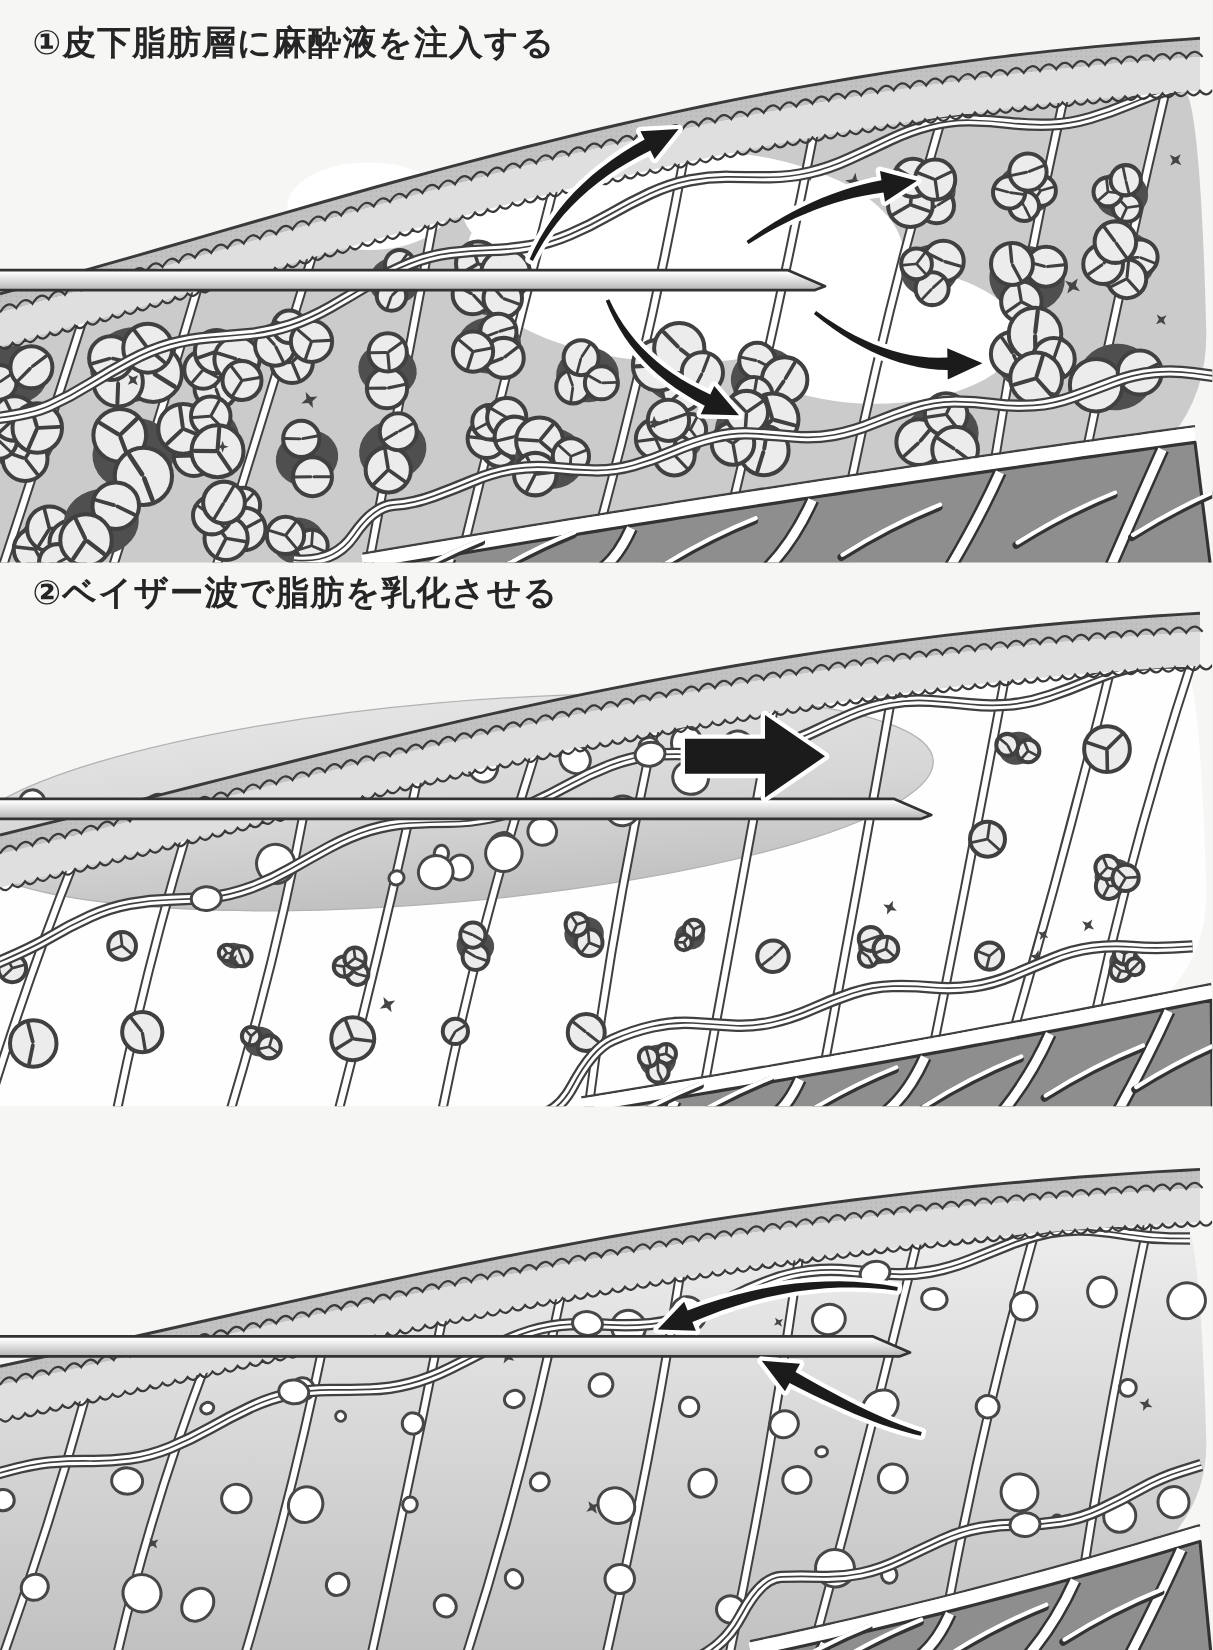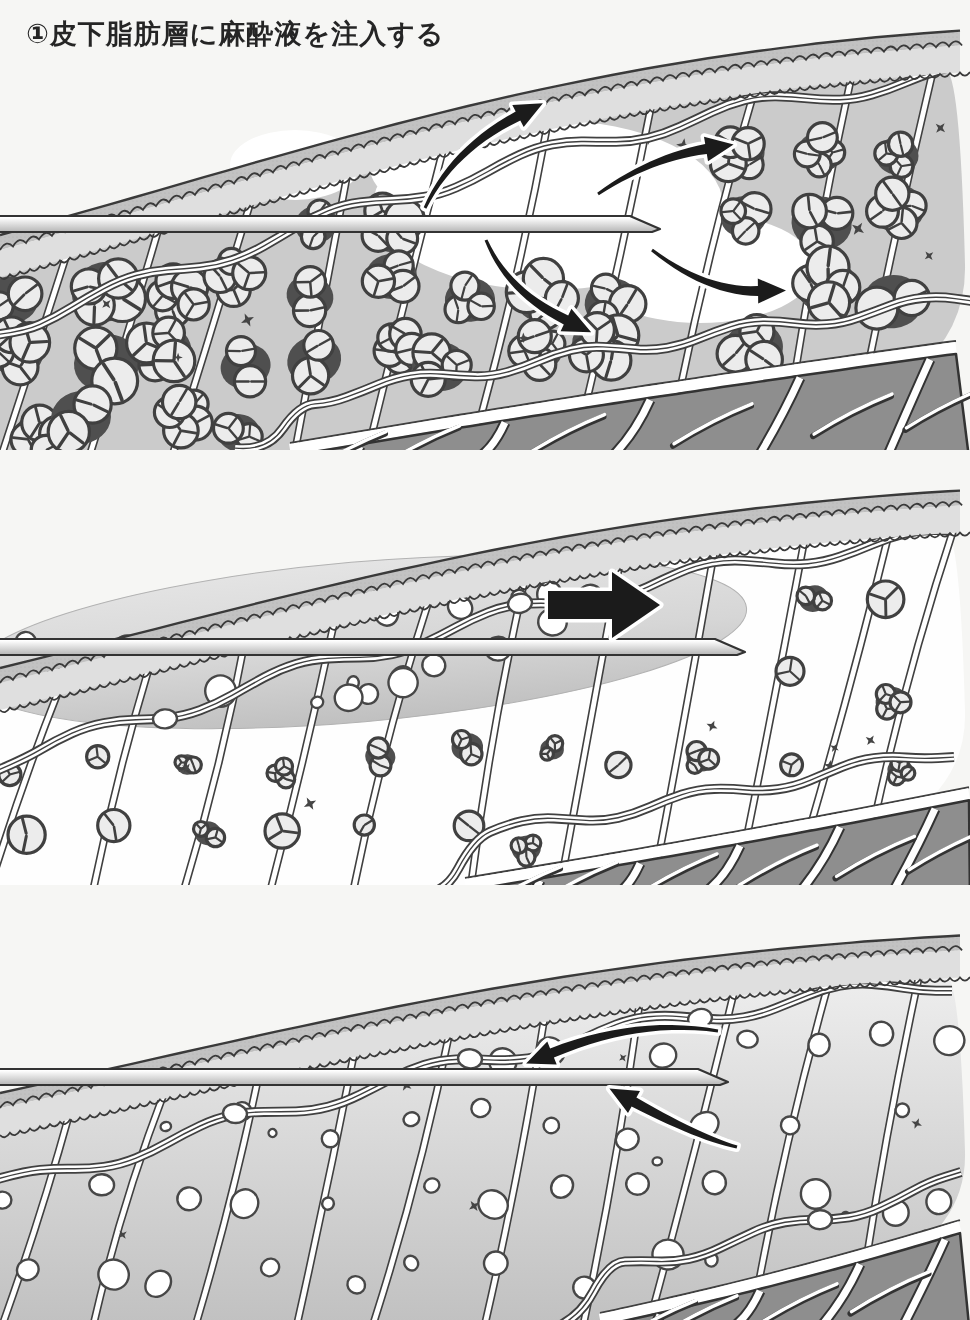--- a/index.html
+++ b/index.html
@@ -367,20 +367,21 @@
         <g>
           <path d="M426.3,208.7L430.6,200.7L435.2,193.0L440.2,185.5L445.6,178.4L451.3,171.4L457.5,164.8L464.0,158.4L470.9,152.2L478.1,146.3L485.8,140.6L493.8,135.2L502.2,130.1L511.0,125.2L520.3,120.4L523.7,127.1L542.9,103.2L512.3,104.9L515.7,111.6L506.5,116.8L497.6,122.3L489.2,128.1L481.2,134.1L473.5,140.4L466.3,146.9L459.5,153.6L453.1,160.6L447.2,167.8L441.6,175.3L436.5,182.9L431.8,190.8L427.5,199.0L423.7,207.3Z" fill="#1b1b1b" stroke="#ffffff" stroke-width="7" paint-order="stroke fill" stroke-linejoin="round"></path>
           <path d="M598.8,195.2L606.4,190.5L614.0,186.0L621.6,181.8L629.2,177.9L636.8,174.2L644.5,170.9L652.2,167.8L659.9,165.0L667.7,162.4L675.4,160.2L683.2,158.2L691.0,156.5L698.9,155.1L706.8,153.9L708.0,161.3L733.6,144.6L704.0,136.7L705.2,144.1L697.2,145.7L689.1,147.7L681.2,150.0L673.2,152.5L665.4,155.3L657.5,158.4L649.8,161.7L642.1,165.4L634.5,169.2L626.9,173.4L619.4,177.8L611.9,182.5L604.5,187.5L597.2,192.8Z" fill="#1b1b1b" stroke="#ffffff" stroke-width="7" paint-order="stroke fill" stroke-linejoin="round"></path>
           <path d="M484.6,240.6L487.8,248.1L491.3,255.4L495.2,262.4L499.5,269.3L504.2,275.9L509.3,282.2L514.8,288.4L520.6,294.3L526.9,299.9L533.5,305.3L540.5,310.5L548.0,315.4L555.7,320.1L563.8,324.5L560.6,331.3L591.2,332.2L571.4,308.7L568.2,315.5L560.1,311.6L552.4,307.6L545.1,303.3L538.1,298.8L531.4,294.0L525.2,288.9L519.2,283.6L513.6,278.1L508.4,272.3L503.5,266.2L498.9,259.9L494.7,253.3L490.9,246.5L487.4,239.4Z" fill="#1b1b1b" stroke="#ffffff" stroke-width="7" paint-order="stroke fill" stroke-linejoin="round"></path>
           <path d="M651.1,251.2L658.7,257.2L666.3,262.8L673.9,268.0L681.5,272.7L689.1,277.0L696.8,280.9L704.4,284.3L712.1,287.3L719.7,289.9L727.4,292.0L735.1,293.7L742.8,294.9L750.5,295.7L758.1,296.0L758.2,303.5L786.0,290.5L757.8,278.5L757.9,286.0L750.6,286.2L743.4,285.9L736.2,285.2L728.9,284.1L721.5,282.6L714.1,280.6L706.6,278.2L699.1,275.3L691.5,272.0L683.9,268.3L676.2,264.1L668.5,259.4L660.7,254.3L652.9,248.8Z" fill="#1b1b1b" stroke="#ffffff" stroke-width="7" paint-order="stroke fill" stroke-linejoin="round"></path>
         </g>
       </svg>
   </div>
 
   <div class="panel">
+    <h2 id="t2" class="step-title">②ベイザー波で脂肪を乳化させる</h2>
     <svg id="p2" width="970" height="435" viewBox="0 0 970 435">
         <g>
           <path d="M0.0,256.0Q30.0,248.6 45.0,244.9Q60.0,241.2 75.0,237.4Q90.0,233.6 105.0,229.8Q120.0,226.0 135.0,222.2Q150.0,218.3 165.0,214.5Q180.0,210.7 195.0,206.9Q210.0,203.1 225.0,199.3Q240.0,195.6 255.0,191.9Q270.0,188.1 285.0,184.5Q300.0,180.8 315.0,177.3Q330.0,173.7 345.0,170.2Q360.0,166.7 375.0,163.3Q390.0,159.9 405.0,156.5Q420.0,153.2 435.0,150.0Q450.0,146.9 465.0,143.8Q480.0,140.7 495.0,137.7Q510.0,134.8 525.0,131.9Q540.0,129.1 555.0,126.4Q570.0,123.7 585.0,121.1Q600.0,118.6 615.0,116.1Q630.0,113.7 645.0,111.4Q660.0,109.1 675.0,107.0Q690.0,104.8 705.0,102.8Q720.0,100.8 735.0,98.9Q750.0,97.0 765.0,95.3Q780.0,93.6 795.0,92.0Q810.0,90.4 825.0,88.9Q840.0,87.5 855.0,86.2Q870.0,84.8 885.0,83.7Q900.0,82.5 915.0,81.4Q930.0,80.4 945.0,79.5Q960.0,78.6 965.0,261.8Q970.0,445.0 485.0,445.0L0.0,445.0Z" fill="#fefefe"></path>
         </g>
         <g>
           <ellipse cx="358" cy="192" rx="390" ry="80" fill="url(#gZone)" stroke="#b2b2b2" stroke-width="1" transform="rotate(-5 358 192)"></ellipse>
         </g>
         <g>
           <path d="M60,237.2Q17.9,343.1 -13.6,449.0" stroke="#404040" stroke-width="8" fill="none" stroke-linecap="round"></path>
           <path d="M60,237.2Q17.9,343.1 -13.6,449.0" stroke="#ffffff" stroke-width="4.8" fill="none" stroke-linecap="round"></path>

